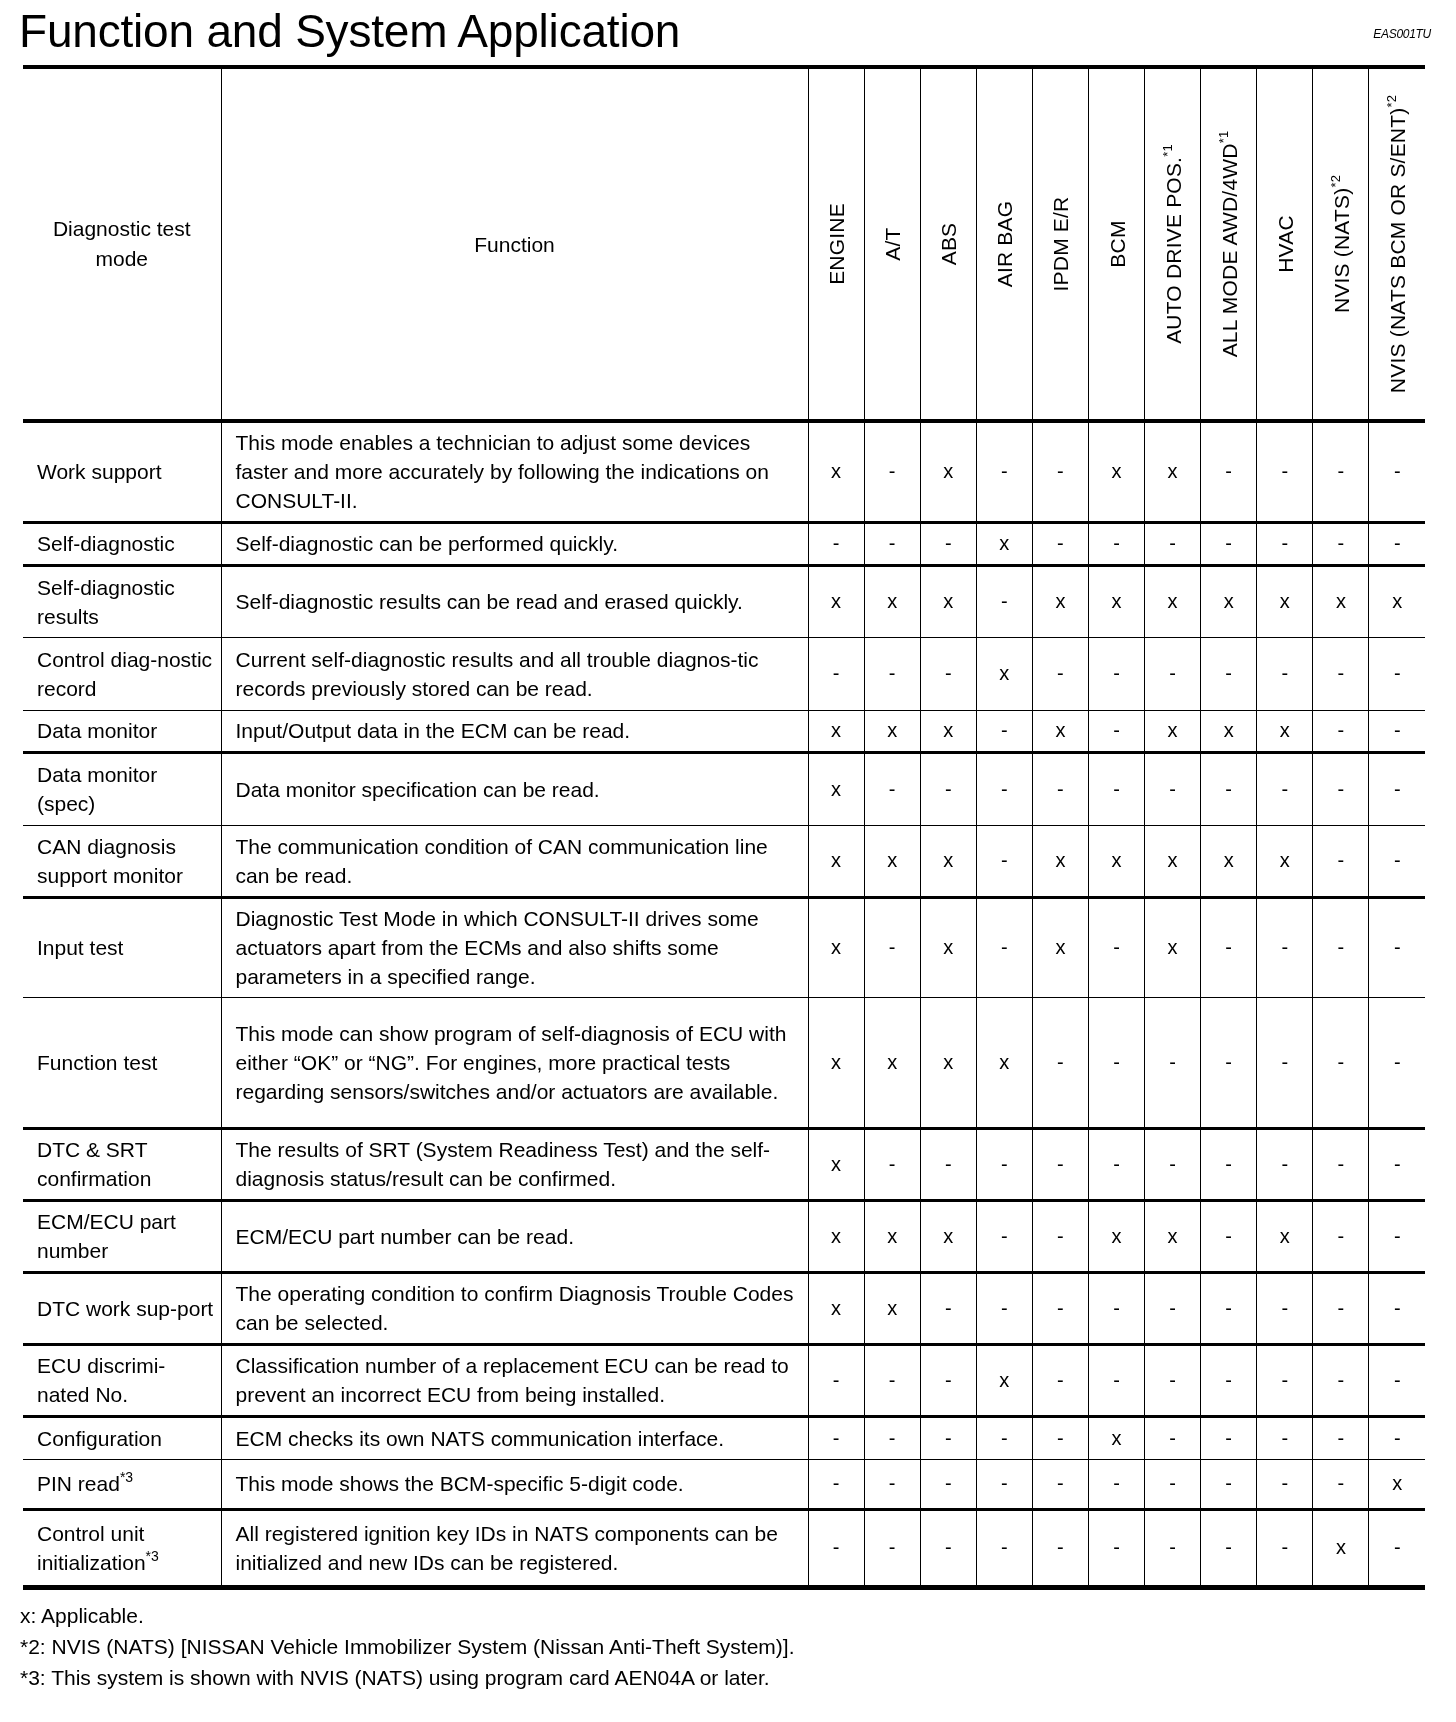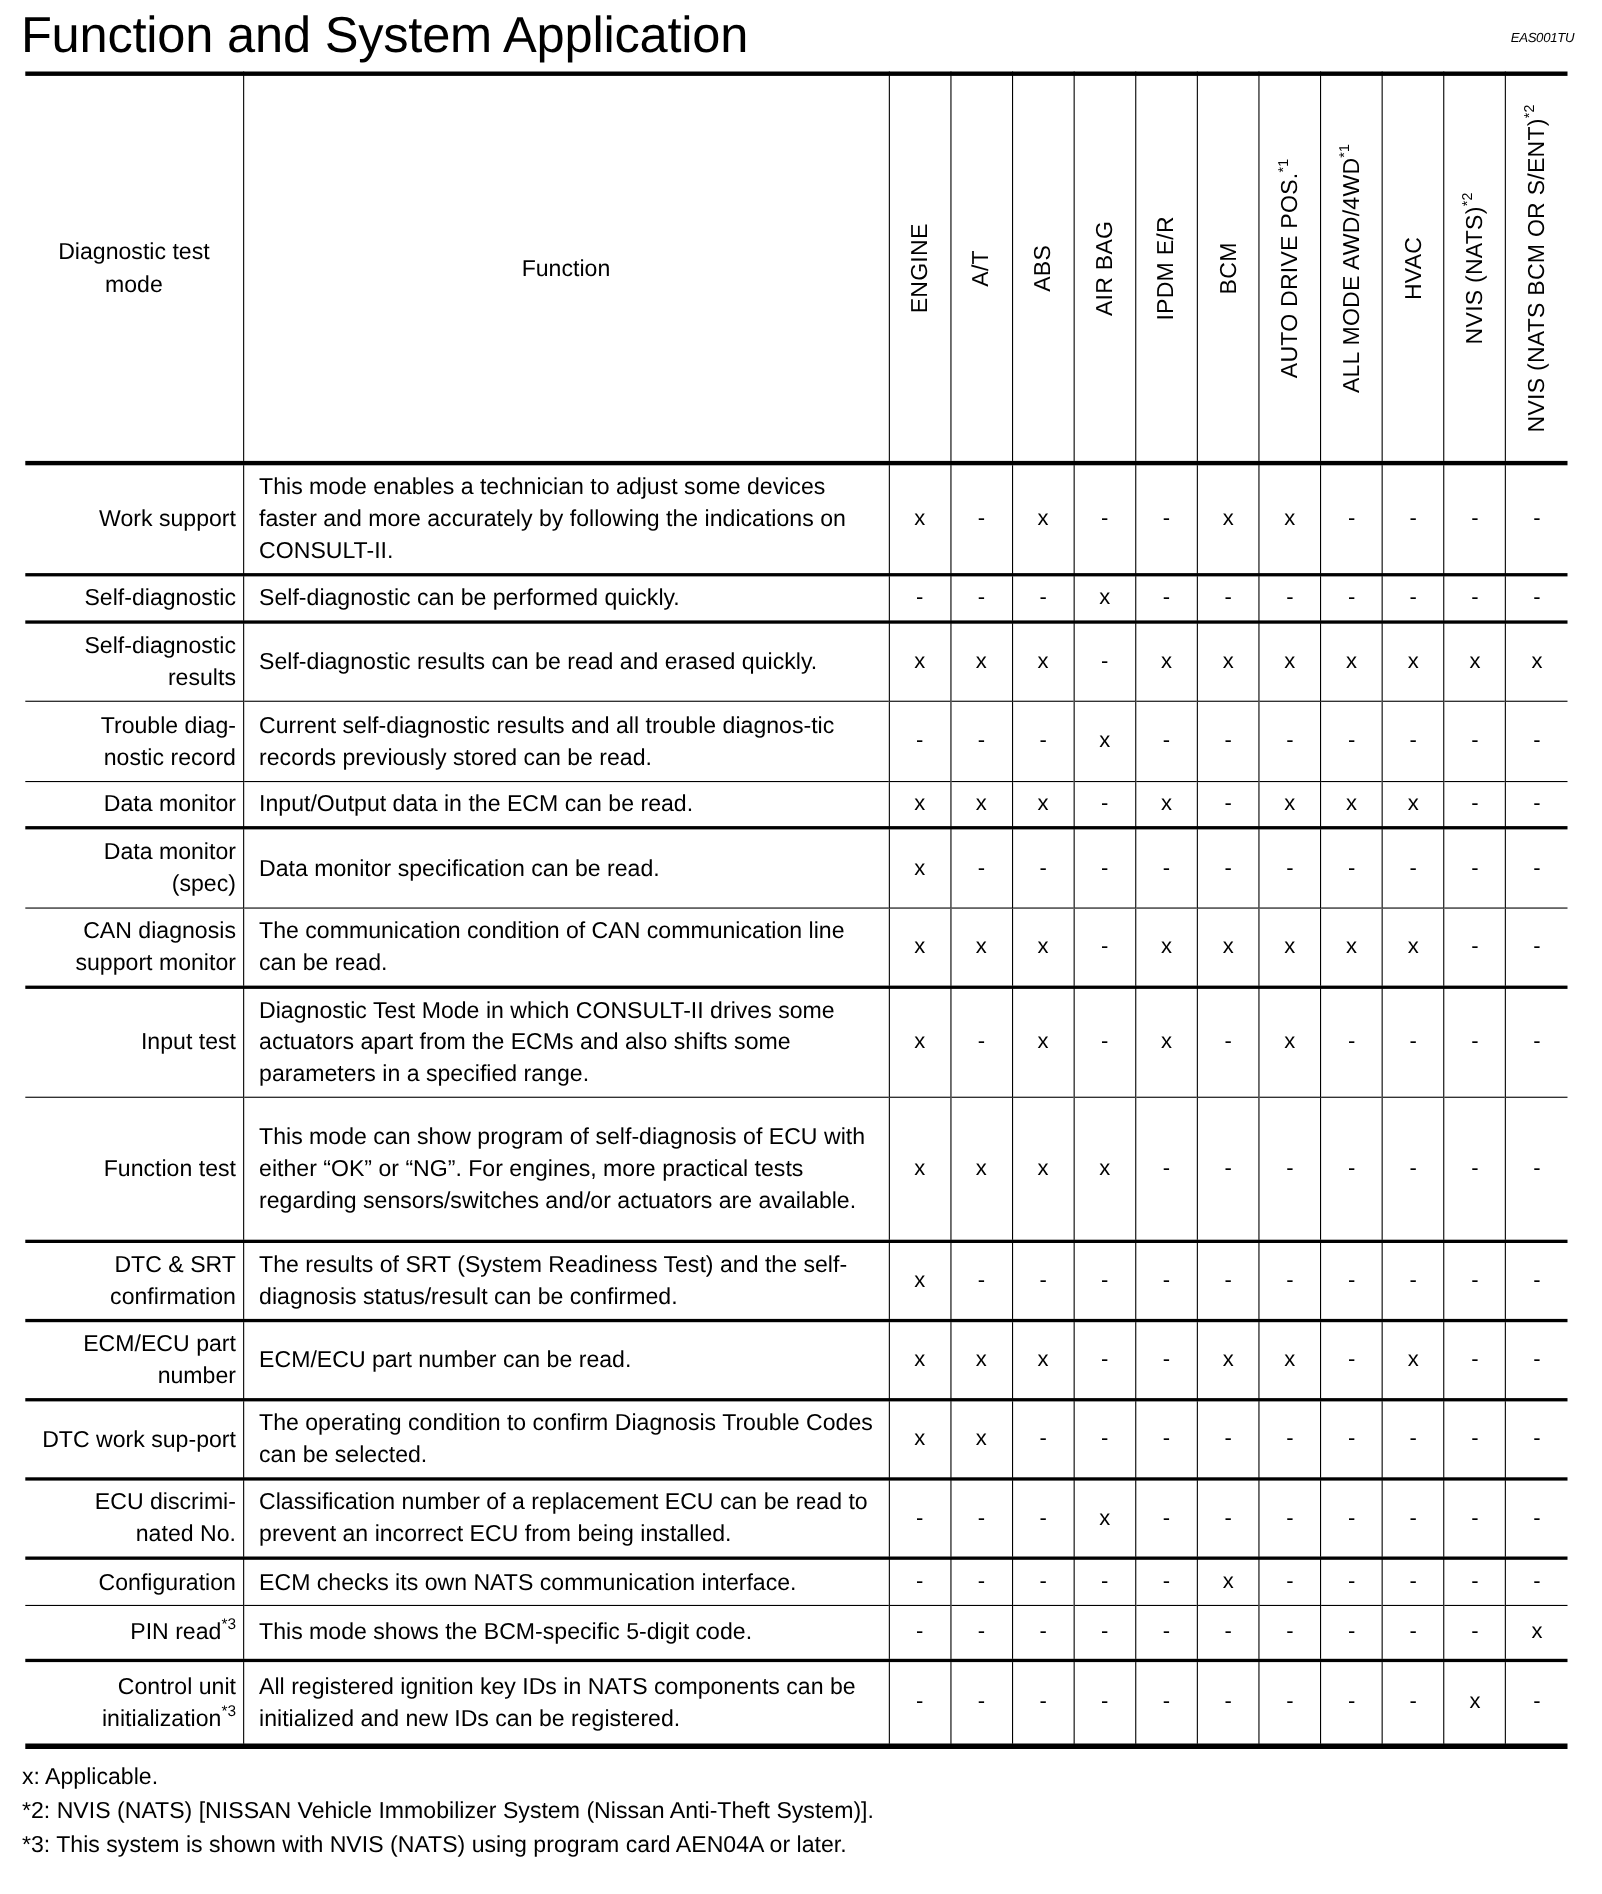--- a/index.html
+++ b/index.html
@@ -21,21 +21,21 @@
       border-collapse: collapse; table-layout: fixed; width: 1402px;
       font-size: 21px; line-height: 29px;
     }
     col.c-mode { width: 198px; }
     col.c-func { width: 587px; }
     col.c-sys { width: 56.1px; }
     th, td {
       border-left: 1.5px solid #000; border-right: 1.5px solid #000;
       padding: 0; vertical-align: middle;
     }
-    th:first-child, td:first-child { border-left: none; text-align: right; }
+    th:first-child, td:first-child { border-left: none; }
     th:last-child, td:last-child { border-right: none; }
     thead tr { border-top: 4px solid #000; border-bottom: 4px solid #000; }
     thead th { height: 350px; font-weight: normal; }
     th.h-mode { text-align: center; padding: 0 8px; line-height: 30px; }
     th.h-func { text-align: center; }
     th.h-sys { position: relative; }
     .rot {
       position: absolute; left: 50%; top: 50%;
       transform: translate(-50%, -50%) rotate(-90deg);
       white-space: nowrap; font-size: 21px; letter-spacing: 0.2px;
@@ -156,21 +156,21 @@
           <td class="mark">-</td>
           <td class="mark">x</td>
           <td class="mark">x</td>
           <td class="mark">x</td>
           <td class="mark">x</td>
           <td class="mark">x</td>
           <td class="mark">x</td>
           <td class="mark">x</td>
         </tr>
         <tr class="thin" style="height: 73px;">
-          <td class="mode"><span>Trouble diag-nostic record</span></td>
+          <td class="mode"><span>Control diag-nostic record</span></td>
           <td class="func">Current self-diagnostic results and all trouble diagnos-tic records previously stored can be read.</td>
           <td class="mark">-</td>
           <td class="mark">-</td>
           <td class="mark">-</td>
           <td class="mark">x</td>
           <td class="mark">-</td>
           <td class="mark">-</td>
           <td class="mark">-</td>
           <td class="mark">-</td>
           <td class="mark">-</td>

